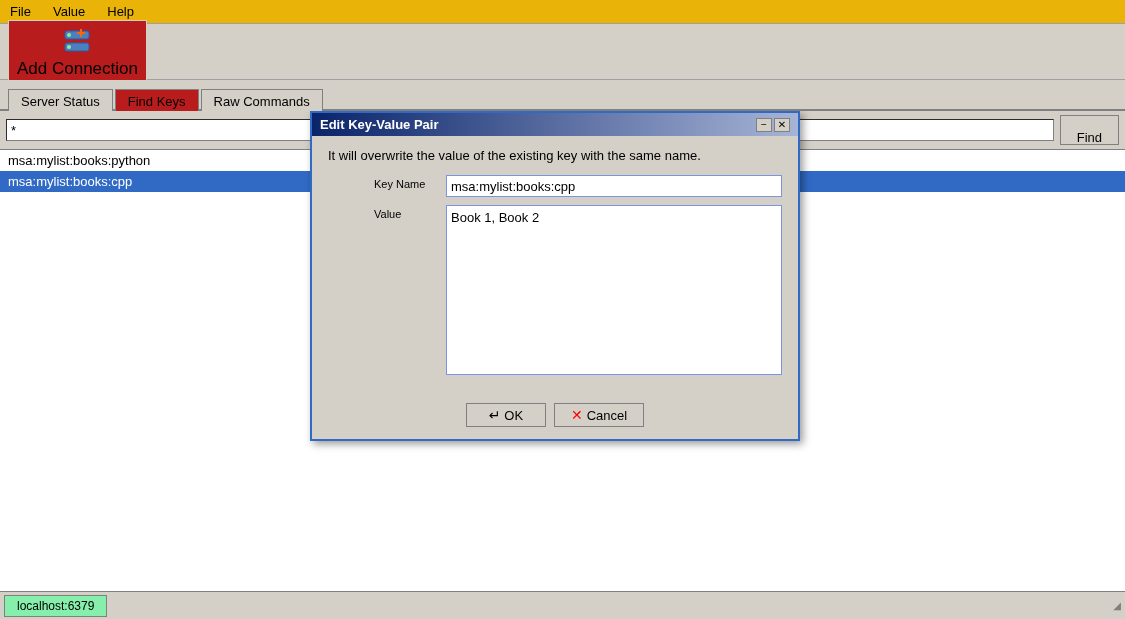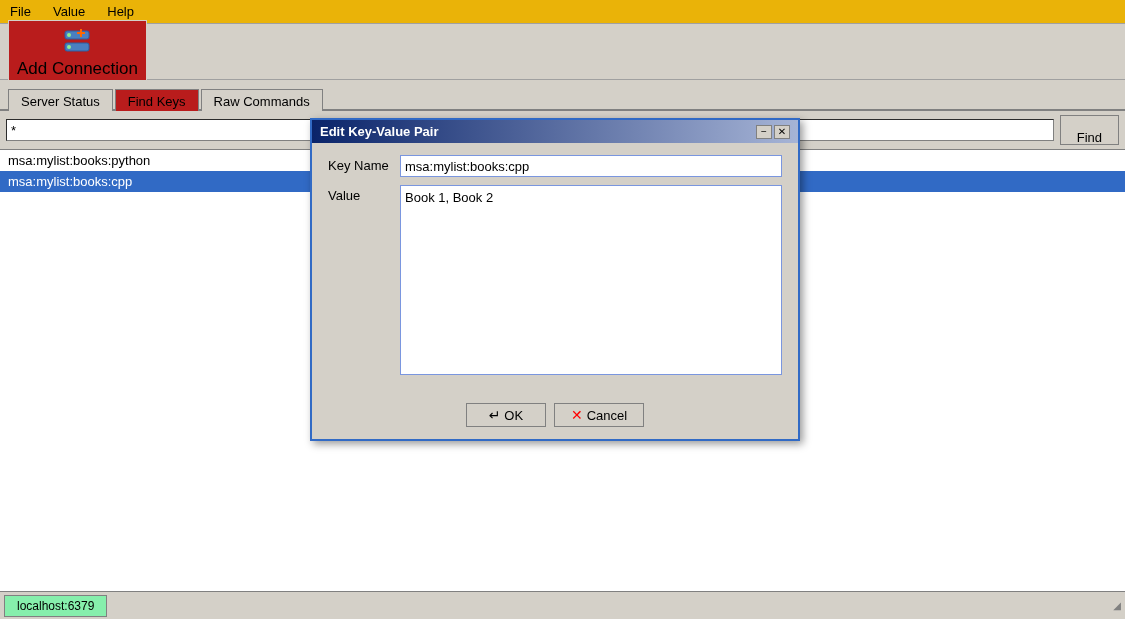--- a/index.html
+++ b/index.html
@@ -123,21 +123,21 @@
       color: white;
     }
 
     
     .dialog {
       background: #d4d0c8;
       border: 2px solid #316ac5;
       box-shadow: 3px 3px 8px rgba(0,0,0,0.4);
       width: 490px;
       position: absolute;
-      top: 7px;
+      top: 0;
       left: 310px;
     }
     .dialog-titlebar {
       background: linear-gradient(to right, #0a246a, #a6b4d6);
       color: white;
       padding: 4px 8px;
       display: flex;
       justify-content: space-between;
       align-items: center;
       font-size: 13px;
@@ -167,34 +167,35 @@
       font-size: 13px;
     }
     .dialog-row {
       display: flex;
       align-items: flex-start;
       margin-bottom: 8px;
     }
     .dialog-label {
       width: 72px;
       padding-top: 3px;
-      font-size: 13px;
+      font-size: 11px;
       flex-shrink: 0;
+      margin-left: 46px;
     }
     .dialog-input {
       flex: 1;
       height: 22px;
       border: 1px solid #7a96df;
       background: white;
       padding: 2px 4px;
       font-size: 13px;
     }
     .dialog-textarea {
       flex: 1;
-      height: 190px;
+      height: 170px;
       border: 1px solid #7a96df;
       background: white;
       padding: 4px;
       font-size: 13px;
       resize: none;
       font-family: inherit;
     }
     .dialog-footer {
       display: flex;
       justify-content: center;
@@ -286,20 +287,21 @@
 
   <div class="dialog">
     <div class="dialog-titlebar">
       <span>Edit Key-Value Pair</span>
       <div class="dialog-title-controls">
         <button class="dialog-ctrl-btn">−</button>
         <button class="dialog-ctrl-btn">✕</button>
       </div>
     </div>
     <div class="dialog-body">
+      <div class="dialog-message">It will overwrite the value of the existing key with the same name.</div>
       <div class="dialog-row">
         <span class="dialog-label">Key Name</span>
         <input class="dialog-input" type="text" value="msa:mylist:books:cpp" style="">
       </div>
       <div class="dialog-row">
         <span class="dialog-label">Value</span>
         <textarea class="dialog-textarea" style="">Book 1, Book 2</textarea>
       </div>
     </div>
     <div class="dialog-footer">

